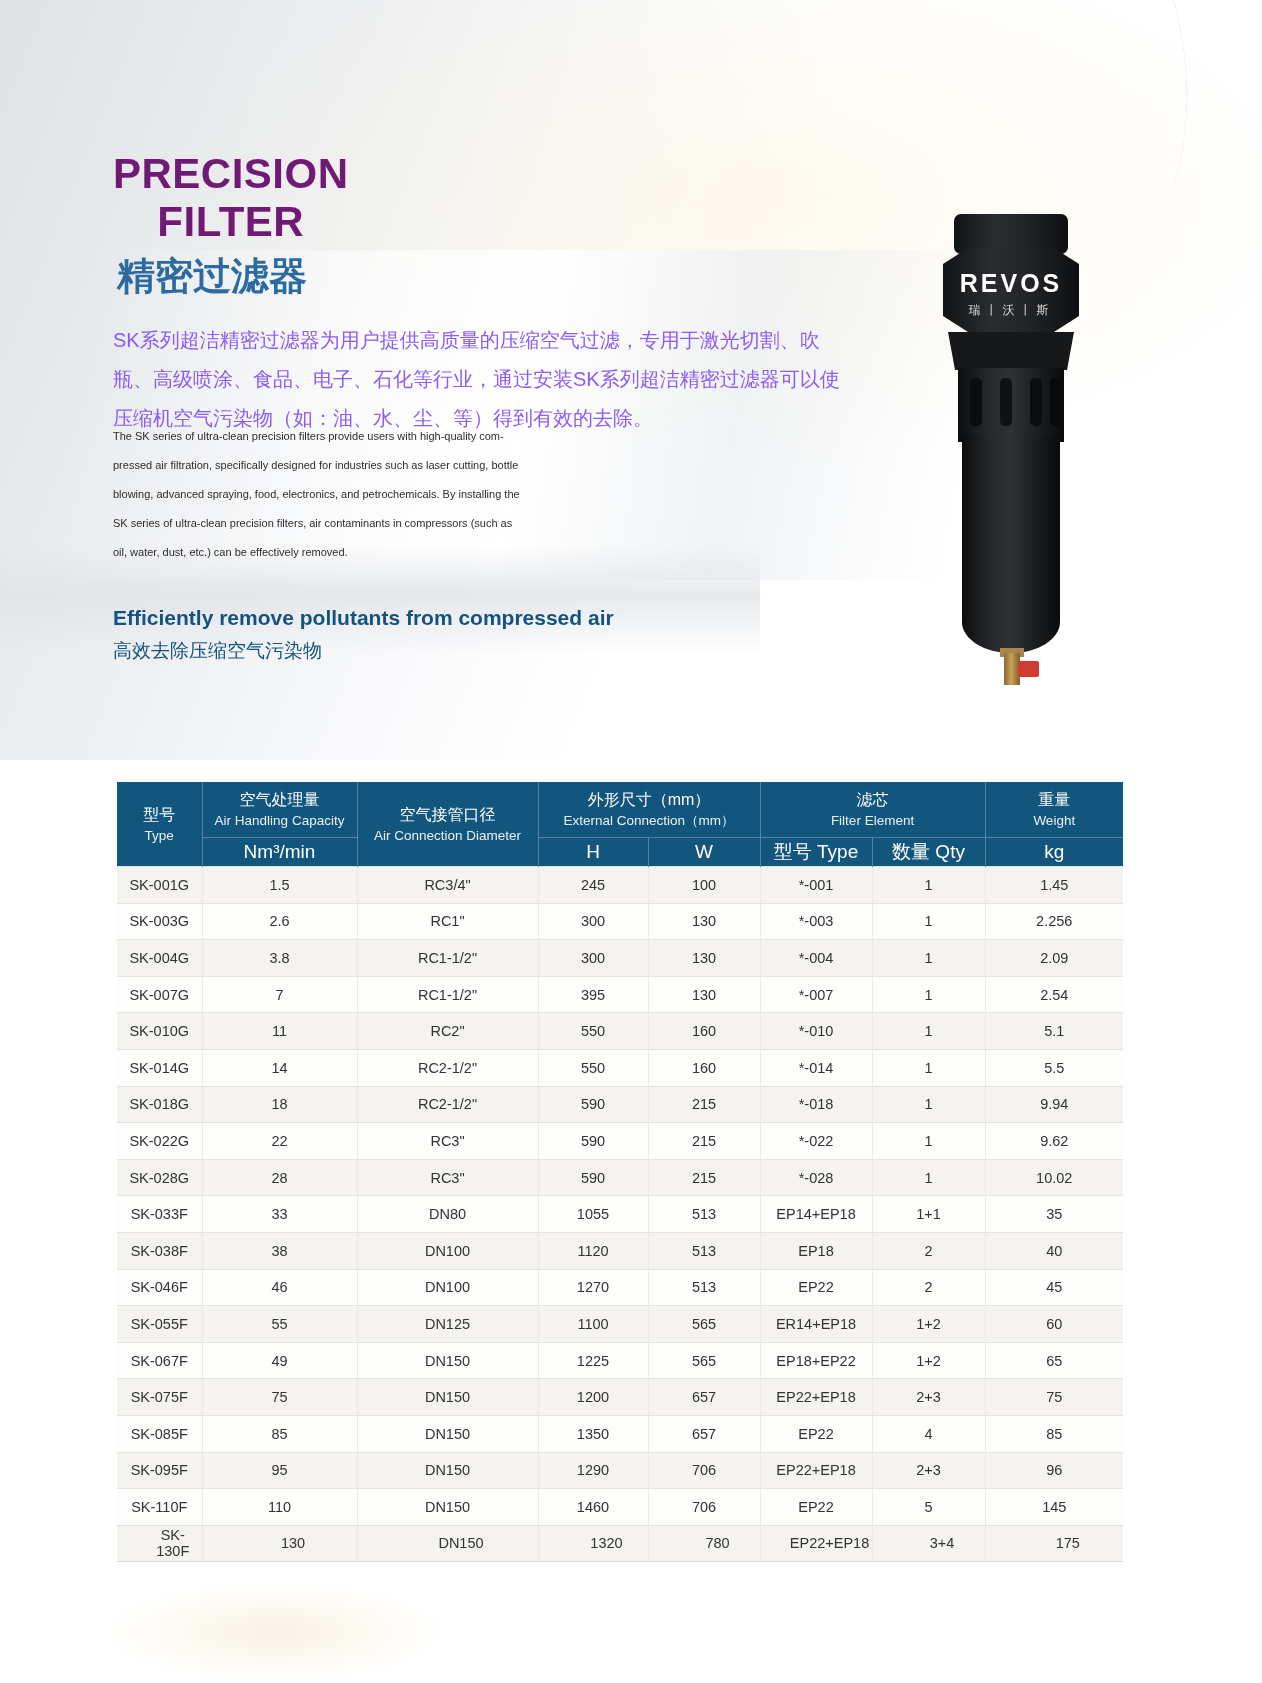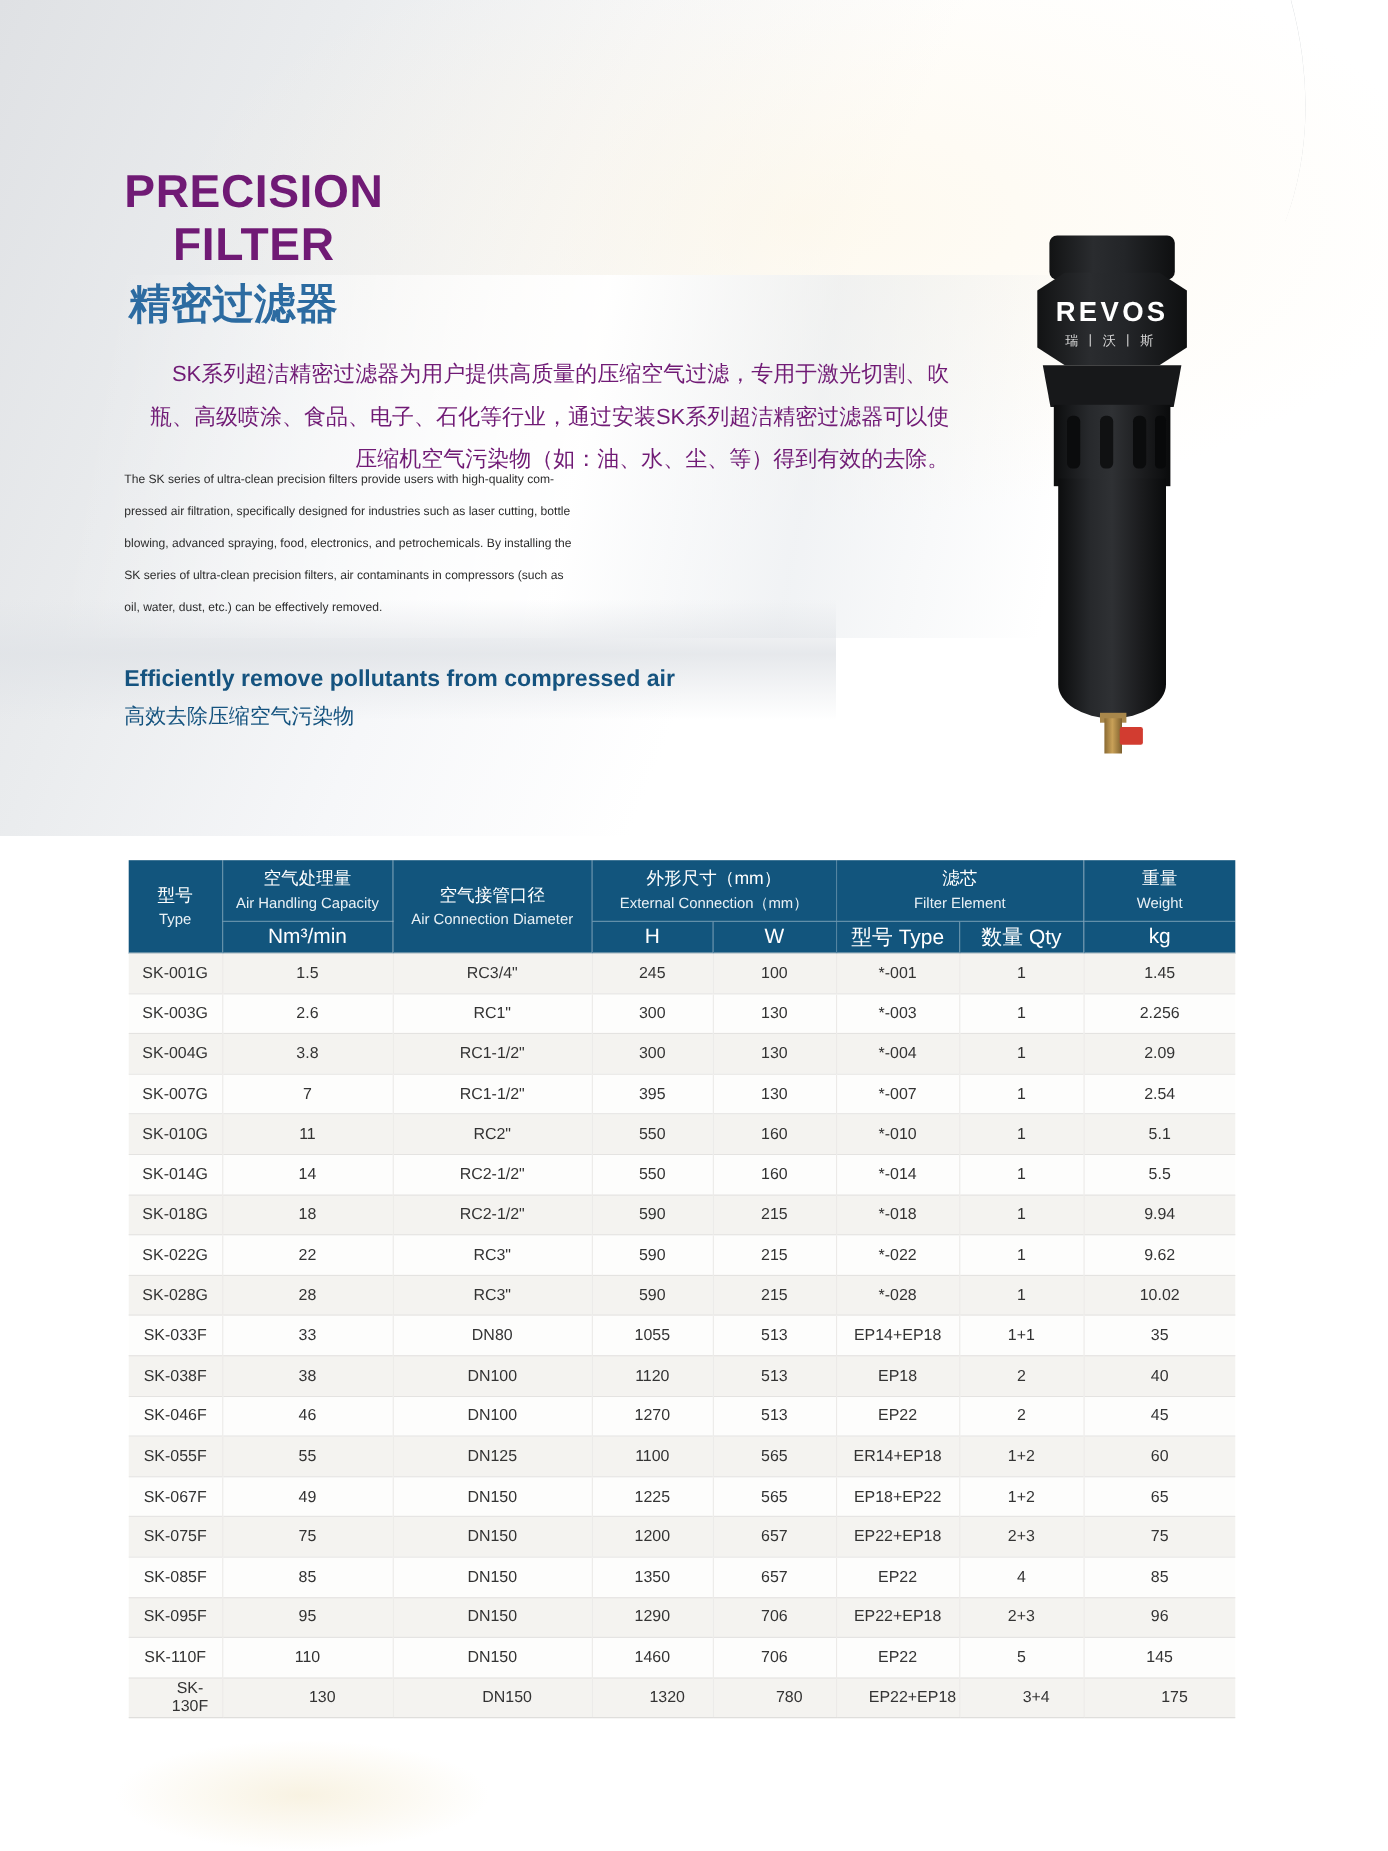--- a/index.html
+++ b/index.html
@@ -22,21 +22,21 @@
     background:linear-gradient(100deg,rgba(255,255,255,0) 8%,rgba(255,255,255,.95) 42%,rgba(233,236,239,.65) 58%,rgba(255,255,255,0) 76%);}
   .band{position:absolute;top:545px;left:0;width:760px;height:110px;
     background:linear-gradient(180deg,rgba(226,229,233,0) 0%,rgba(224,227,231,.8) 45%,rgba(255,255,255,0) 100%);}
   .smudge{position:absolute;left:105px;top:1582px;width:340px;height:100px;
     background:radial-gradient(closest-side,rgba(247,240,221,.85),rgba(247,240,221,0));}
   
   .title-en{position:absolute;left:113px;top:150px;margin:0;font-size:42px;line-height:48px;
     font-weight:700;color:#701a75;letter-spacing:.5px;white-space:pre-line;text-align:center;}
   .title-zh{position:absolute;left:113px;top:247px;margin:4px;font-size:38px;font-weight:700;color:#2c6ba1;}
   .intro-zh{position:absolute;left:113px;top:321px;margin:0;width:750px;font-size:20px;
-    line-height:39px;color:#701a75;white-space:pre-line;text-align:right;}
+    line-height:39px;color:#8b5cf6;white-space:pre-line;}
   .intro-en{position:absolute;left:113px;top:422px;margin:0;width:640px;font-size:11px;
     line-height:29px;color:#2d2d2d;white-space:pre-line;}
   .benefit-en{position:absolute;left:113px;top:606px;font-size:21px;font-weight:700;color:#15537f;}
   .benefit-zh{position:absolute;left:113px;top:638px;font-size:19px;color:#15537f;}
   
   .product{position:absolute;left:938px;top:210px;width:150px;height:488px;}
   
   .spec-table{position:absolute;left:117px;top:782px;width:1006px;border-collapse:collapse;
     table-layout:fixed;}
   .spec-table thead th{background:#12557d;color:#ffffff;font-weight:400;vertical-align:middle;

